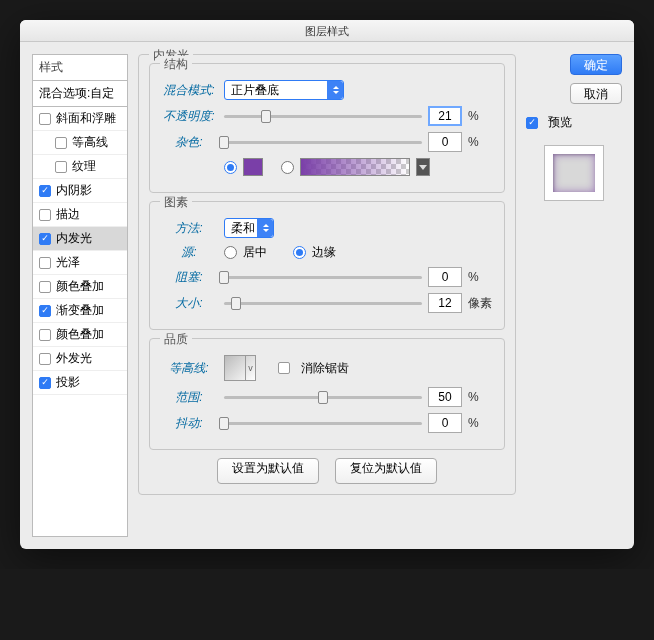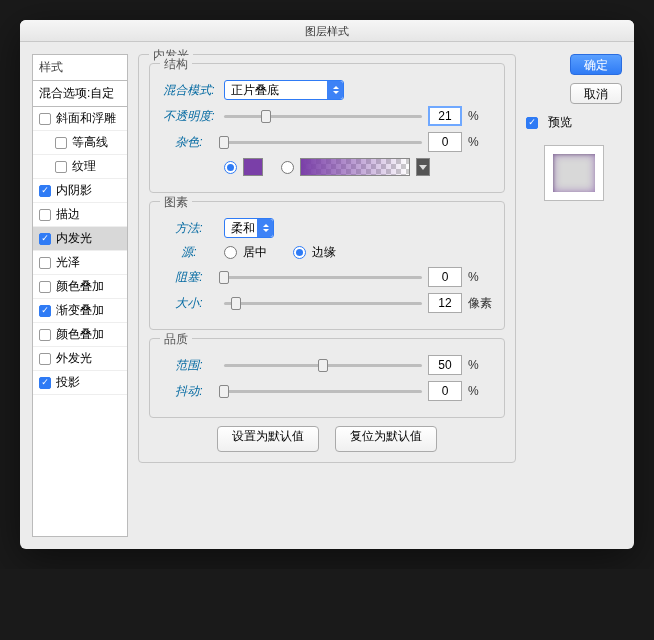--- a/index.html
+++ b/index.html
@@ -190,20 +190,29 @@
                 <div class="slider-thumb" style="left:6%"></div>
               </div>
             <div class="numbox">12</div>
             <div class="unit">像素</div>
           </div>
         </div>
 
         <div class="inner-fieldset">
           <div class="legend">品质</div>
           <div class="row">
+            <div class="lbl">等高线:</div>
+            <div class="contour">
+                <div class="dd">v</div>
+              </div>
+            <span style="width:10px"></span>
+            <span class="chk"></span>
+            <span>消除锯齿</span>
+          </div>
+          <div class="row">
             <div class="lbl">范围:</div>
             <div class="slider">
                 <div class="slider-track"></div>
                 <div class="slider-thumb" style="left:50%"></div>
               </div>
             <div class="numbox">50</div>
             <div class="unit">%</div>
           </div>
           <div class="row">
             <div class="lbl">抖动:</div>

